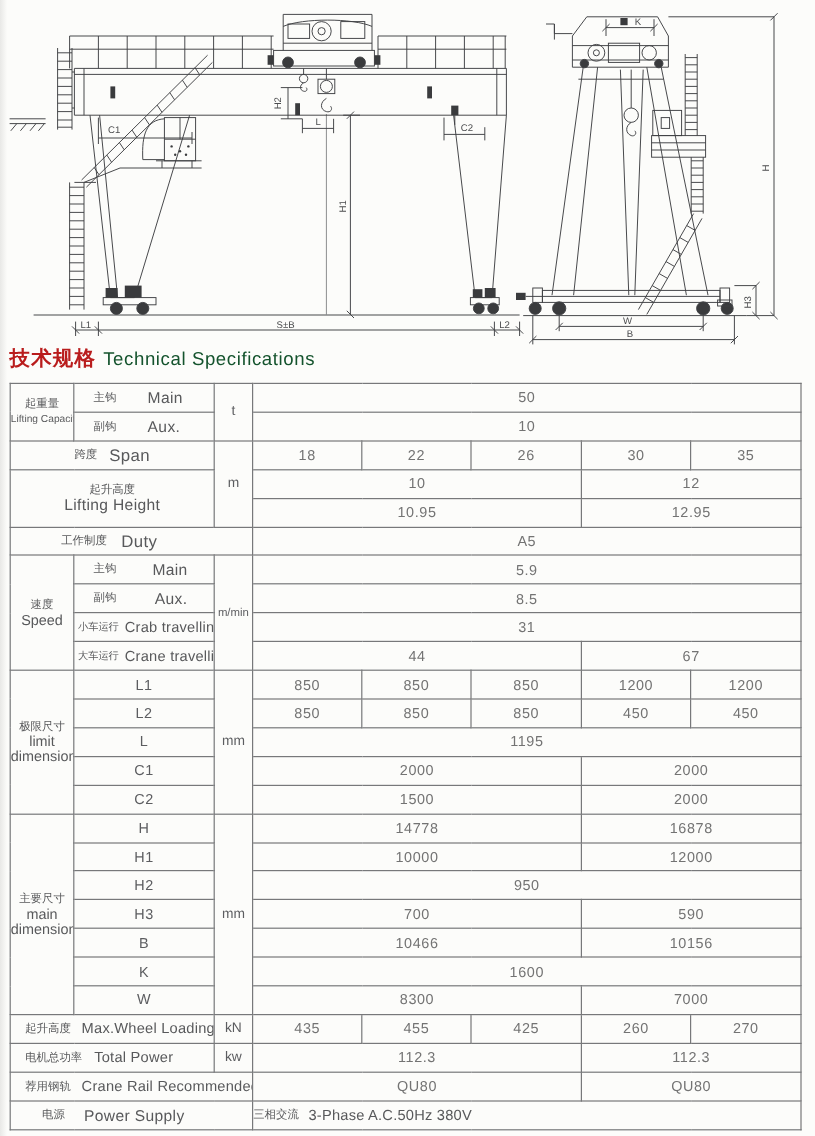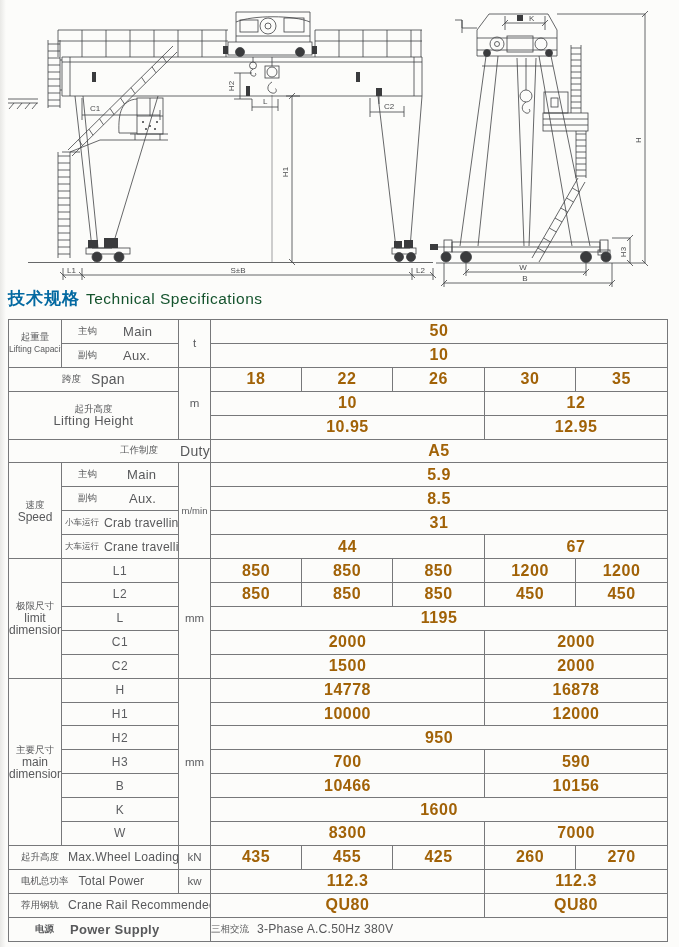--- a/index.html
+++ b/index.html
@@ -7,36 +7,36 @@
     width:679px;height:947px;position:relative;
     background:#fcfcfa;
     font-family:"Liberation Sans", sans-serif;
     color:#58595b;overflow:hidden;
   }
   body::before{content:"";position:absolute;left:0;top:0;width:6px;height:947px;
     background:linear-gradient(90deg,rgba(60,60,55,.10),rgba(60,60,55,0));pointer-events:none;}
   .drawing{position:absolute;left:0;top:0;width:679px;height:288px;}
   .drawing svg{display:block;}
   .title{position:absolute;left:8px;top:287px;white-space:nowrap;}
-  .title .t-zh{font-size:17px;font-weight:bold;color:#0369a1;letter-spacing:1px;}
+  .title .t-zh{font-size:17px;font-weight:bold;color:#b91c1c;letter-spacing:1px;}
   .title .t-en{font-size:15.5px;color:#14532d;margin-left:6px;letter-spacing:.5px;}
   table.spec{
     position:absolute;left:8px;top:319px;width:659px;
     border-collapse:collapse;table-layout:fixed;
   }
   table.spec td{
     border:1px solid #77787a;padding:0;overflow:hidden;white-space:nowrap;
     text-align:center;vertical-align:middle;height:22.9px;
   }
   tr.r{height:23.92px;}
   .zh{font-size:9.5px;}
   .zh8{font-size:8.5px;}
   .en{font-size:13px;letter-spacing:.3px;}
   .en12{font-size:12.2px;letter-spacing:.2px;}
-  .val{font-size:16px;color:#a16207;letter-spacing:.5px;font-weight:bold;}
+  .val{font-size:12px;color:#737373;letter-spacing:.5px;}
   .unit{font-size:11.5px;color:#5c5d60;}
   .unit-sm{font-size:9.5px;}
   .gl div{line-height:12px;}
   .gl .g-zh{font-size:9.5px;}
   .gl .g-en{font-size:12px;}
   .gl .g-en-sm{font-size:8.5px;letter-spacing:0;}
   .flexl{display:flex;align-items:center;}
   .dimlab{text-align:left;padding-left:22px;font-size:12px;color:#5c5d60;letter-spacing:.5px;}
   .stack div{line-height:12.5px;}
 </style>
@@ -253,21 +253,21 @@
     <td colspan="3" class="val">10</td>
     <td colspan="2" class="val">12</td>
   </tr>
   <tr class="r">
     <td colspan="3" class="val">10.95</td>
     <td colspan="2" class="val">12.95</td>
   </tr>
 
   <tr class="r">
     <td colspan="3">
-      <div class="flexl" style="padding-left:42px;gap:22px;justify-content:flex-end;">
+      <div class="flexl" style="padding-left:42px;gap:12px;">
         <span class="zh">工作制度</span>
         <span class="en" style="font-size:14px">Duty</span>
       </div>
     </td>
     <td colspan="5" class="val">A5</td>
   </tr>
 
   <tr class="r">
     <td rowspan="4" class="gl">
       <div class="g-zh">速度</div>
@@ -421,21 +421,21 @@
         <span class="zh">荐用钢轨</span>
         <span class="en12">Crane Rail Recommended</span>
       </div>
     </td>
     <td colspan="3" class="val">QU80</td>
     <td colspan="2" class="val">QU80</td>
   </tr>
 
   <tr class="r">
     <td colspan="3">
-      <div class="flexl" style="padding-left:26px;gap:16px;font-weight:bold;">
+      <div class="flexl" style="padding-left:26px;gap:16px;">
         <span class="zh">电源</span>
         <span class="en">Power Supply</span>
       </div>
     </td>
     <td colspan="5">
       <div class="flexl" style="gap:8px;">
         <span class="zh">三相交流</span>
         <span class="en12">3-Phase A.C.50Hz 380V</span>
       </div>
     </td>

